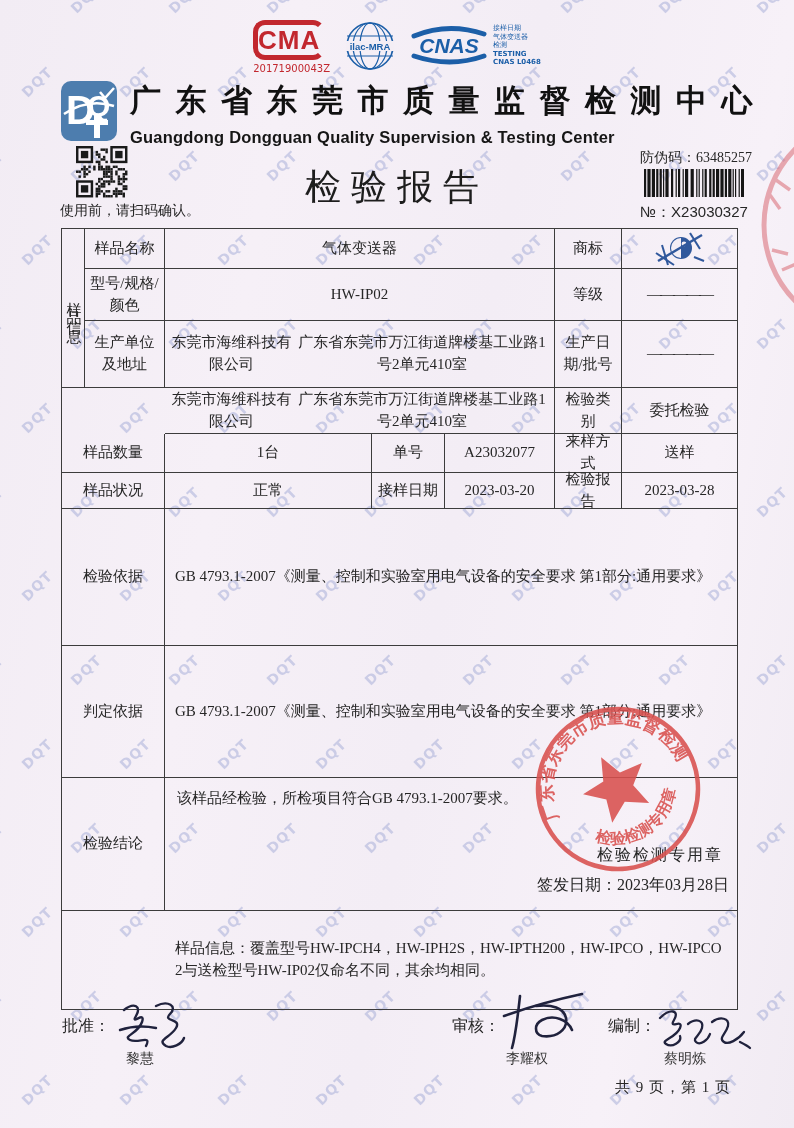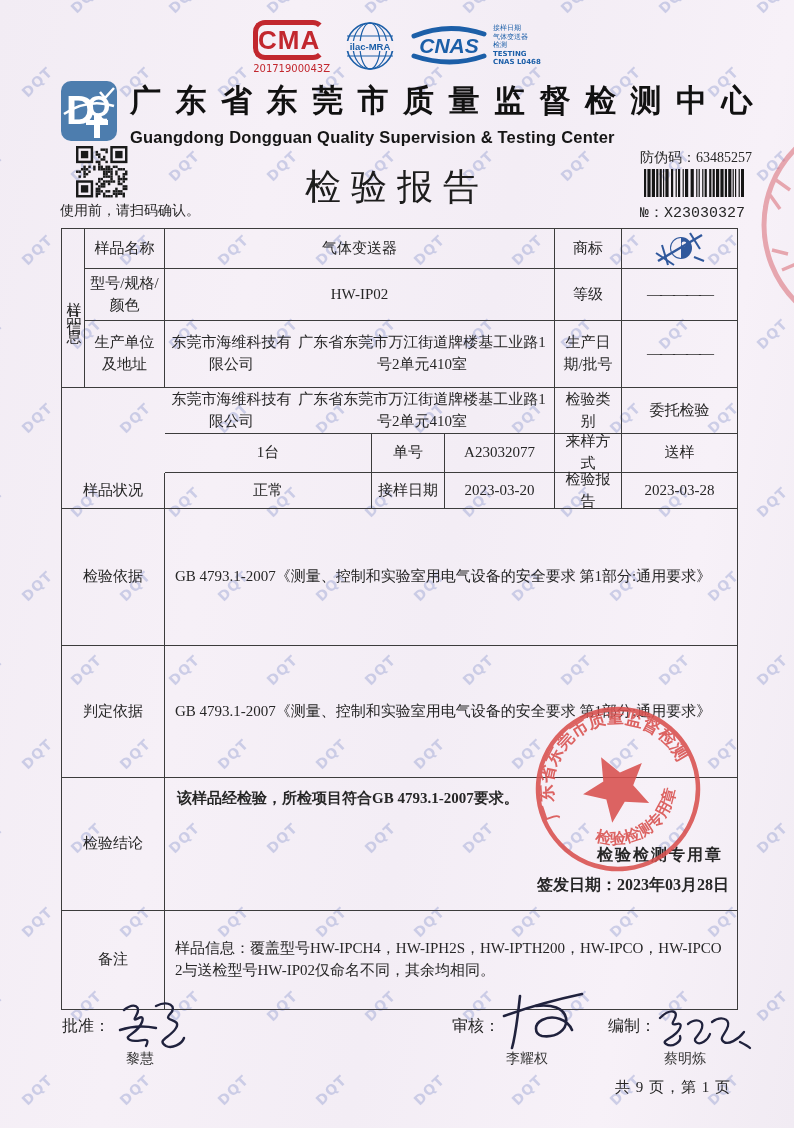--- a/index.html
+++ b/index.html
@@ -32,38 +32,38 @@
   .titles { margin-left:12px; }
   .title-cn { font-size:31px; font-weight:bold; letter-spacing:14.5px; color:#111; font-family:"Liberation Sans","DejaVu Sans",sans-serif; white-space:nowrap; }
   .title-en { font-size:16.5px; font-weight:bold; color:#161616; font-family:"Liberation Sans","DejaVu Sans",sans-serif; margin-top:6px; letter-spacing:.2px; white-space:nowrap; }
 
   
   .qr-wrap { top:146px; left:76px; }
   .qr-caption { top:202px; left:60px; font-size:14px; }
   .report-title { top:163px; left:0; width:100%; text-align:center; font-size:36px; letter-spacing:10px; font-weight:500; color:#1d1d1d; }
   .antifake { top:149px; left:640px; width:110px; font-size:14px; white-space:nowrap; }
   .barcode { top:169px; left:644px; }
-  .report-no { top:203px; left:640px; font-size:15px; font-family:Liberation Mono, monospace; }
+  .report-no { top:203px; left:640px; font-size:15px; font-family:Liberation Sans, sans-serif; }
 
   
   .grid {
     top:228px; left:61px;
     display:grid;
     grid-template-columns:23px 80px 207px 73px 110px 67px 115px;
     grid-template-rows:40px 52px 67px 46px 39px 36px 137px 132px 133px 98px;
     border:1.6px solid #3c3c3c;
     background:transparent;
   }
   .cell { border-right:1.4px solid #3c3c3c; border-bottom:1.4px solid #3c3c3c;
           display:flex; align-items:center; justify-content:center; text-align:center;
           font-size:15px; line-height:1.45; padding:2px 4px; word-break:break-all; }
   .cell.no-r { border-right:none; }
   .cell.no-b { border-bottom:none; }
   .cell.left { justify-content:flex-start; text-align:left; padding:2px 10px; }
-  .cell.top-left { align-items:flex-start; justify-content:flex-start; text-align:right; padding:10px 12px;font-weight:bold; }
+  .cell.top-left { align-items:flex-start; justify-content:flex-start; text-align:right; padding:10px 12px; }
   .side-cell { writing-mode:vertical-lr; letter-spacing:9px; font-size:15px; }
   .two-line { flex-direction:row; }
   .dash { letter-spacing:-2px; font-size:15px; }
   .rel { position:relative; }
   .stamp-caption { position:absolute; right:14px; bottom:44px; font-size:16px; letter-spacing:2px; }
   .issue-date { position:absolute; right:8px; bottom:14px; font-size:16px; }
 
   
   .f-label { font-size:16px;font-family:Liberation Serif, serif; }
   .f-name { font-size:14px; color:#333; }
@@ -450,20 +450,21 @@
     <div class="cell" style="grid-area:3/6/4/7">生产日期/批号</div>
     <div class="cell no-r dash" style="grid-area:3/7/4/8">—————</div>
 
     <div class="cell two-line" style="grid-area:4/3/5/6">
       <span>东莞市海维科技有限公司</span>
         <span>广东省东莞市万江街道牌楼基工业路1号2单元410室</span>
     </div>
     <div class="cell" style="grid-area:4/6/5/7">检验类别</div>
     <div class="cell no-r" style="grid-area:4/7/5/8">委托检验</div>
 
+    <div class="cell" style="grid-area:5/1/6/3">样品数量</div>
     <div class="cell" style="grid-area:5/3/6/4">1台</div>
     <div class="cell" style="grid-area:5/4/6/5">单号</div>
     <div class="cell" style="grid-area:5/5/6/6">A23032077</div>
     <div class="cell" style="grid-area:5/6/6/7">来样方式</div>
     <div class="cell no-r" style="grid-area:5/7/6/8">送样</div>
 
     <div class="cell" style="grid-area:6/1/7/3">样品状况</div>
     <div class="cell" style="grid-area:6/3/7/4">正常</div>
     <div class="cell" style="grid-area:6/4/7/5">接样日期</div>
     <div class="cell" style="grid-area:6/5/7/6">2023-03-20</div>
@@ -476,21 +477,20 @@
     <div class="cell" style="grid-area:8/1/9/3">判定依据</div>
     <div class="cell no-r left" style="grid-area:8/3/9/8">GB 4793.1-2007《测量、控制和实验室用电气设备的安全要求 第1部分:通用要求》</div>
 
     <div class="cell" style="grid-area:9/1/10/3">检验结论</div>
     <div class="cell no-r top-left rel" style="grid-area:9/3/10/8">
       <span>该样品经检验，所检项目符合GB 4793.1-2007要求。</span>
       <span class="stamp-caption">检验检测专用章</span>
       <span class="issue-date">签发日期：2023年03月28日</span>
     </div>
 
-    <div class="cell no-b" style="grid-area:10/1/11/3">备注</div>
     <div class="cell no-r no-b left" style="grid-area:10/3/11/8">样品信息：覆盖型号HW-IPCH4，HW-IPH2S，HW-IPTH200，HW-IPCO，HW-IPCO2与送检型号HW-IP02仅命名不同，其余均相同。</div>
   </div>
 
   <div class="layer f-label" style="top:1016px;left:62px">批准：</div>
   <div class="layer f-label" style="top:1016px;left:452px">审核：</div>
   <div class="layer f-label" style="top:1016px;left:608px">编制：</div>
 
   <svg class="sig" style="top:996px;left:112px" width="90" height="58" viewBox="0 0 90 58">
     <g fill="none" stroke="#20223d" stroke-width="2.4" stroke-linecap="round">
       <path d="M12,14 C22,6 30,10 24,20 C18,30 34,14 30,26 C26,38 10,40 18,44 C26,48 40,38 34,50"></path>

